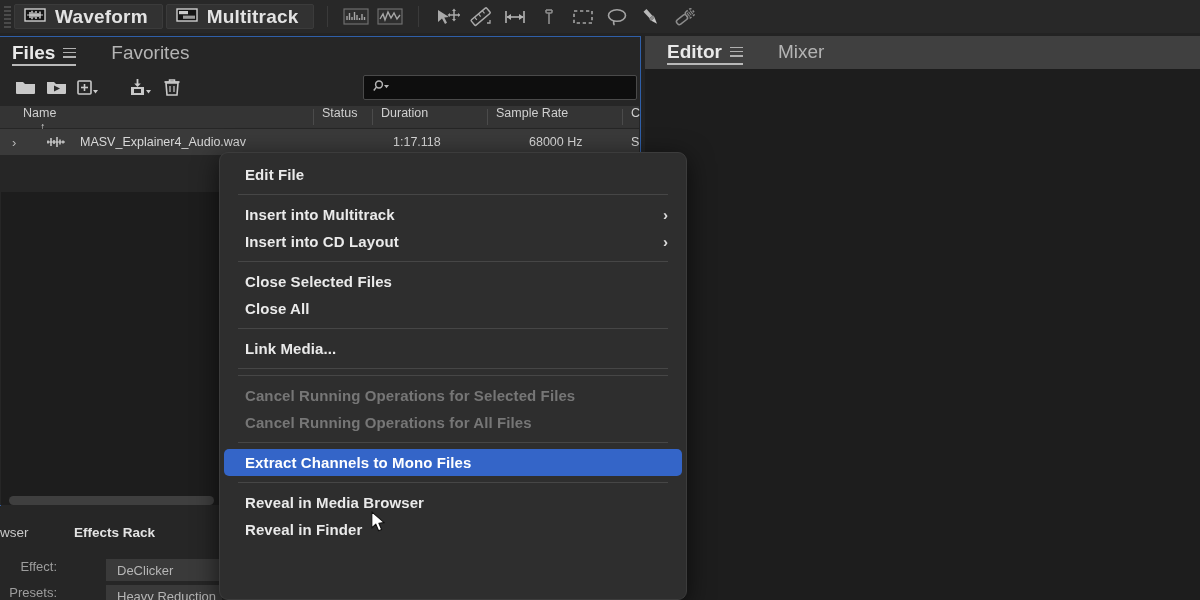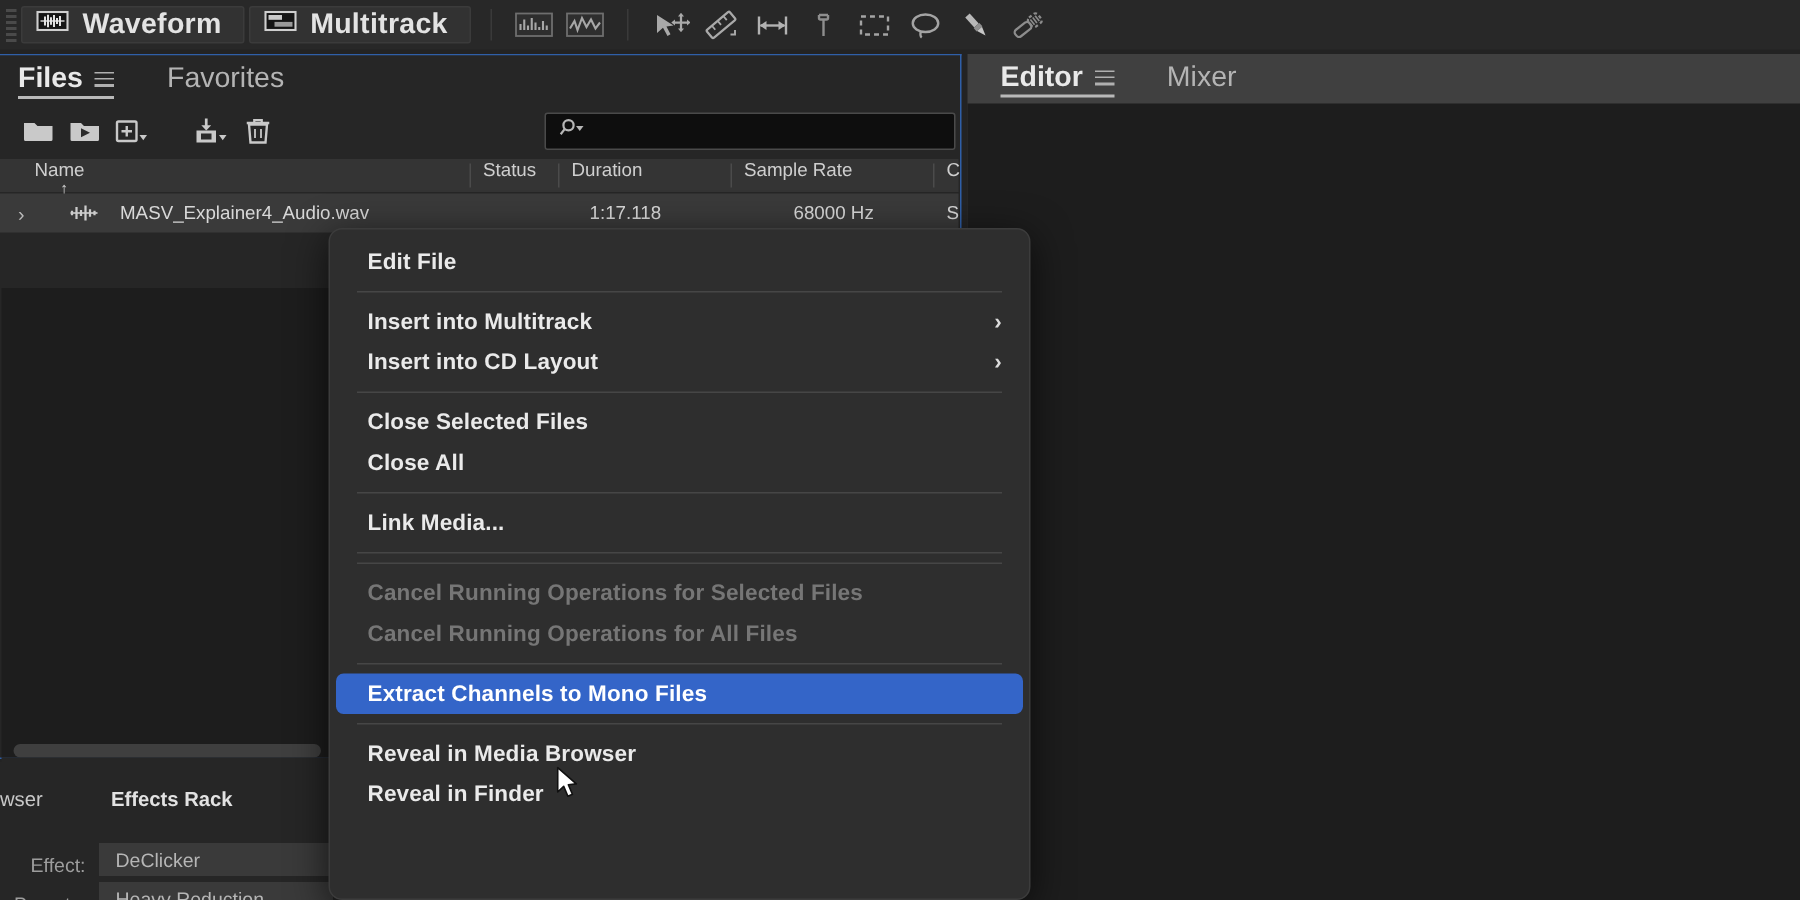--- a/index.html
+++ b/index.html
@@ -125,21 +125,21 @@
 
   
   .bl-panel{
     position:absolute; left:0; top:508px; width:222px; height:92px;
     background:#262626;
   }
   .bl-tab{ font-size:13.5px; color:#c8c8c8; position:absolute; top:525px; }
   .bl-tab.t1{ left:0; }
   .bl-tab.t2{ left:74px; font-weight:bold; color:#e2e2e2; }
 
-  .fld-row{ position:absolute; left:0; width:222px; height:25px; display:flex; align-items:flex-end; }
+  .fld-row{ position:absolute; left:0; width:222px; height:25px; display:flex; align-items:flex-start;gap:40px; }
   .fld-lbl{ width:66px; text-align:right; font-size:13px; color:#9d9d9d; padding-right:9px; }
   .fld-val{
     flex:1; height:22px; background:#3a3a3a; display:flex; align-items:center;
     padding-left:11px; font-size:13px; color:#b6b6b6;
   }
   .bottom-fill{
     position:absolute; left:222px; top:508px; width:419px; height:92px; background:#262626;
   }
 
   

